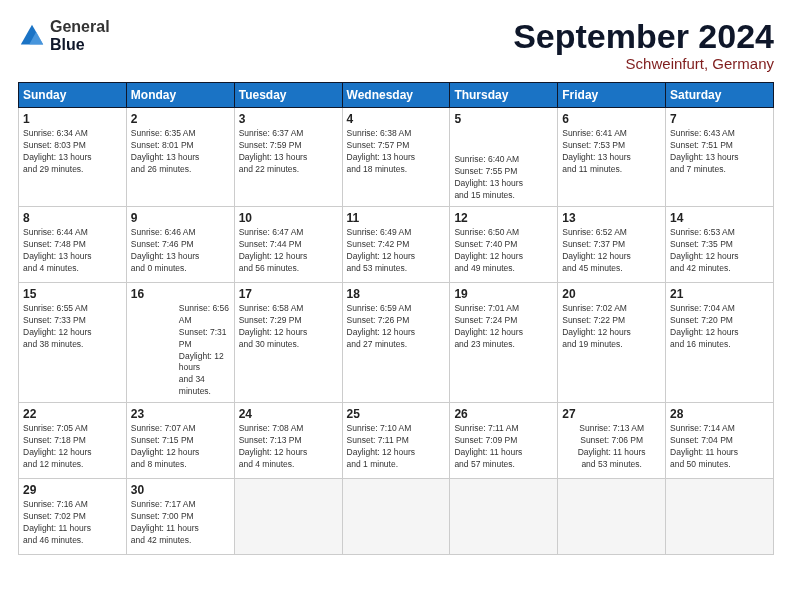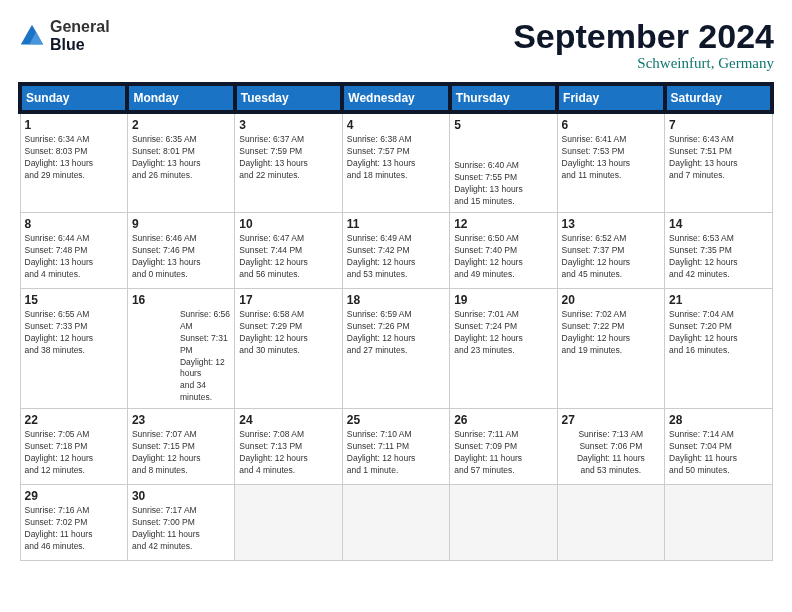--- a/index.html
+++ b/index.html
@@ -50,36 +50,35 @@
       text-align: right;
     }
     .month-title {
       font-size: 34px;
       font-weight: bold;
       color: #0f172a;
       line-height: 1.1;
     }
     .subtitle {
       font-size: 15px;
-      color: #0f766e;
-      font-family: Liberation Serif, serif;
+      color: #7f1d1d;
     }
     .calendar {
       width: 100%;
       border-collapse: collapse;
       table-layout: fixed;
     }
     .calendar th {
       background: #1a73c5;
       color: #fff;
       font-size: 12px;
       font-weight: bold;
       padding: 5px 4px;
       text-align: left;
-      border: 4px solid #0f172a;
+      border: 1px solid #0f172a;
     }
     .calendar td {
       vertical-align: top;
       border: 1px solid #ccc;
       padding: 4px 4px;
       font-size: 9px;
       color: #333;
       background: #fff;
       height: 76px;
     }

